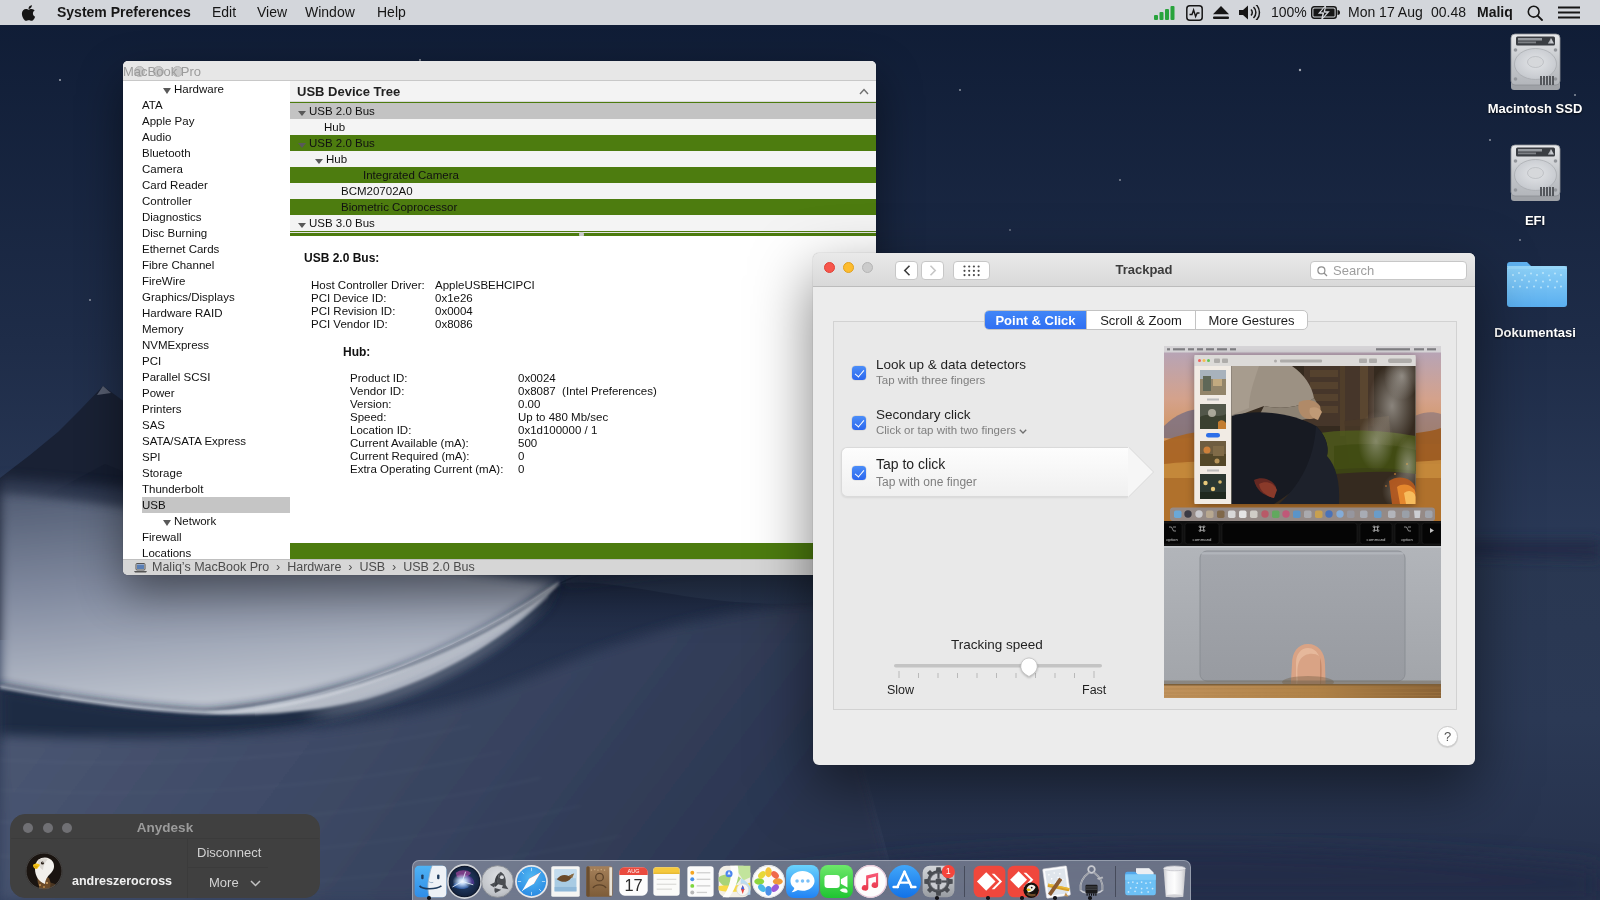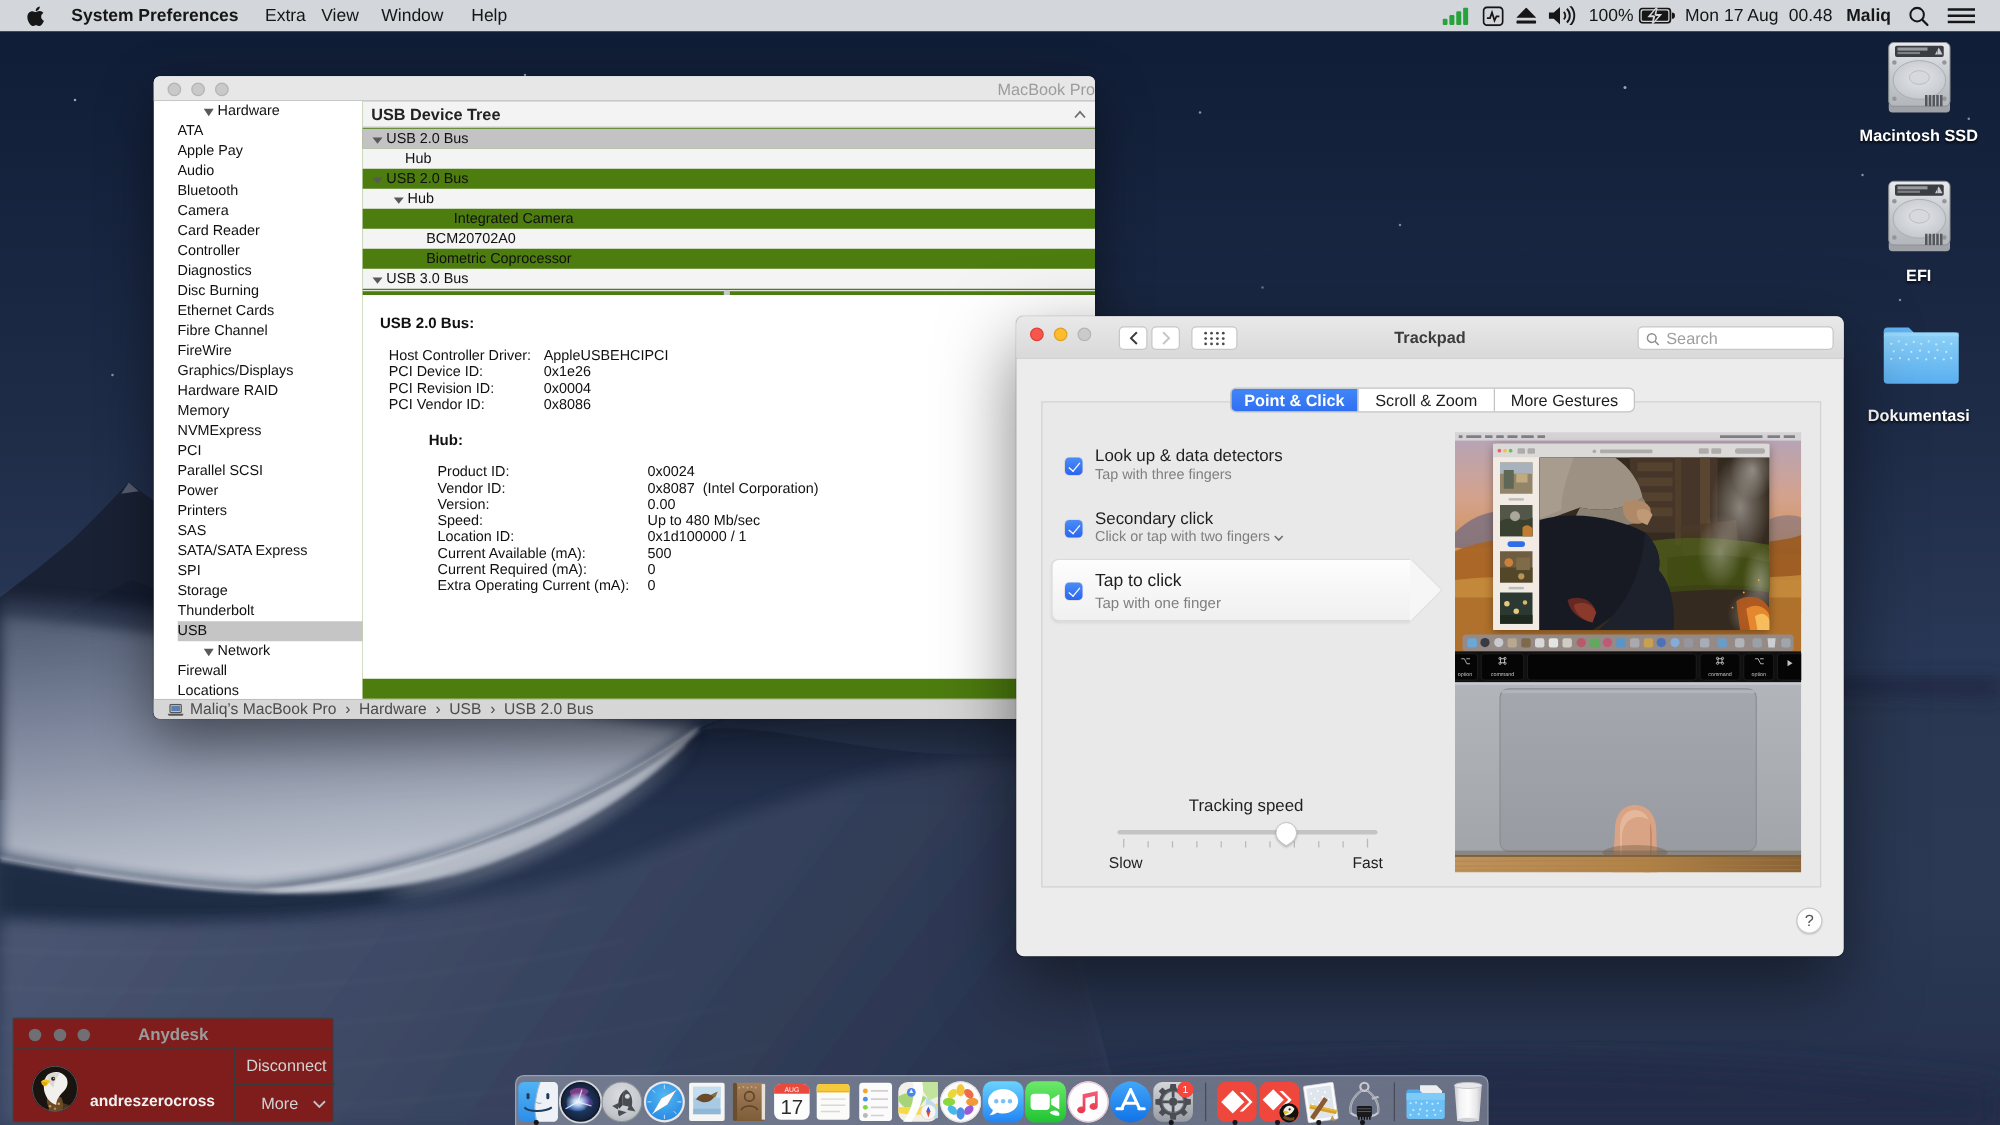--- a/index.html
+++ b/index.html
@@ -10,21 +10,21 @@
 #menubar { position:absolute; left:0; top:0; width:1600px; height:25px; background:#d3d6db; z-index:50; font-size:14px; color:#161616; }
 #menubar .l { position:absolute; top:0; height:25px; line-height:25px; }
 #menubar .bold { font-weight:bold; }
 
 .dicon { position:absolute; z-index:1; text-align:center; }
 .dlabel { position:absolute; z-index:1; color:#fff; font-weight:bold; font-size:13px; text-align:center; text-shadow:0 1px 2px rgba(0,0,0,.8); }
 
 #win1 { position:absolute; left:123px; top:61px; width:753px; height:514px; background:#fff; border-radius:5px; box-shadow:0 18px 45px rgba(0,0,0,.45), 0 0 1px rgba(0,0,0,.4); z-index:10; font-size:11.5px; color:#111; }
 #w1title { position:absolute; left:0; top:0; width:100%; height:20px; background:#e7e7e7; border-bottom:1px solid #c8c8c8; border-radius:5px 5px 0 0; }
 #w1title .tl { position:absolute; top:5px; width:11px; height:11px; border-radius:50%; background:#c9c9c9; border:0.5px solid #b4b4b4; }
-#w1title .name { position:absolute; width:100%; text-align:right; top:3px; font-size:13px; color:#9c9c9c; }
+#w1title .name { position:absolute; width:100%; text-align:left; top:3px; font-size:13px; color:#9c9c9c; }
 #w1side { position:absolute; left:0; top:20px; width:166px; height:478px; background:#fff; border-right:1px solid #d2d2d2; overflow:hidden;margin-left:19px; }
 .srow { position:relative; height:16px; line-height:16px; white-space:nowrap; }
 .srow.hd { padding-left:21px; }
 .srow.sel { background:#c5c5c5; }
 .tri { display:inline-block; width:0; height:0; border-left:4.5px solid transparent; border-right:4.5px solid transparent; border-top:6px solid #595959; margin-right:3px; position:relative; top:1px; }
 #w1main { position:absolute; left:167px; top:20px; width:586px; height:478px; background:#4d7c0f; }
 #w1hdr { position:absolute; left:0; top:0; width:100%; height:21px; line-height:21px; background:#f3f3f3; border-bottom:1px solid #d8d8d8; font-weight:bold; font-size:13px; padding-left:7px; color:#222; }
 .trow { position:absolute; left:0; width:100%; height:16px; line-height:16px; white-space:nowrap; }
 .trow .tri { border-left-width:4px; border-right-width:4px; border-top-width:5.5px; }
 #w1det { position:absolute; left:0; top:155px; width:100%; height:307px; background:#fff; font-size:11.5px; }
@@ -47,21 +47,21 @@
 .cb:after { content:""; position:absolute; left:4.5px; top:1.5px; width:4px; height:8px; border:solid #fff; border-width:0 1.7px 1.7px 0; transform:rotate(40deg); }
 .t1 { position:absolute; font-size:13px; color:#1f1f1f; }
 .t2 { position:absolute; font-size:11.5px; color:#7f7f7f;text-align:center; }
 #callout { position:absolute; left:28px; top:194px; width:287px; height:50px; background:linear-gradient(#fdfdfd,#f0f0f0); border:1px solid #dadada; border-right:none; border-radius:6px 0 0 6px; box-shadow:0 1px 2px rgba(0,0,0,.08); }
 #callout .arrow { position:absolute; right:-25px; top:-1px; width:0; height:0; border-top:25px solid transparent; border-bottom:25px solid transparent; border-left:25px solid #f6f6f6; filter:drop-shadow(1px 0 0 #dadada); }
 
 #slider { position:absolute; }
 
 #helpbtn { position:absolute; right:17px; bottom:18px; width:21px; height:21px; border-radius:50%; background:#fdfdfd; border:1px solid #c9c9c9; box-shadow:0 1px 1px rgba(0,0,0,.12); text-align:center; line-height:20px; font-size:13px; color:#555; }
 
-#any { position:absolute; left:10px; top:814px; width:257px; height:84px; background:#7f1d1d; border:1px solid #404040; border-radius:2px; z-index:30; color:#cfcfcf; }
+#any { position:absolute; left:10px; top:814px; width:310px; height:84px; background:#404040; border:1px solid #404040; border-radius:15px; z-index:30; color:#cfcfcf; }
 #any .tlb { position:absolute; top:8px; width:10px; height:10px; border-radius:50%; background:#707074; }
 
 #dock { position:absolute; left:412px; top:860px; width:779px; height:40px; background:rgba(150,156,172,.62); border:1px solid rgba(215,219,230,.4); border-bottom:none; border-radius:7px 7px 0 0; z-index:40; }
 .dk { position:absolute; top:3px; width:35px; height:35px; }
 .dot { position:absolute; top:35px; left:16px; width:3.5px; height:3.5px; border-radius:50%; background:#15151a; }
 .dsep { position:absolute; top:5px; width:1px; height:31px; background:rgba(40,44,56,.55); }
 </style>
 </head>
 <body>
 <div id="desk">
@@ -146,21 +146,21 @@
 <path d="M0,856 C180,864 380,852 580,806" stroke-width="1.3" opacity=".06"></path>
 <path d="M30,888 C200,894 420,882 620,836" stroke-width="1.4" opacity=".06"></path>
 <path d="M90,732 C200,738 320,730 420,706" stroke-width="1" opacity=".06"></path>
 </g>
 </svg>
 <div id="menubar">
 <svg style="position:absolute;left:21px;top:4px" width="15" height="18" viewBox="0 0 384 512">
         <path fill="#161616" d="M318.7 268.7c-.2-36.7 16.4-64.4 50-84.8-18.8-26.9-47.2-41.7-84.7-44.6-35.5-2.7-74.3 20.7-88.5 20.7-15 0-49.4-19.7-76.4-19.7C63.3 141.2 4 184.8 4 273.5q0 39.3 14.4 81.2c12.8 36.7 59 126.7 107.2 125.2 25.2-.6 43-17.9 75.8-17.9 31.8 0 48.3 17.9 76.4 17.9 48.6-.7 90.4-82.5 102.6-119.3-65.2-30.7-61.7-90-61.7-91.9zm-56.6-164.2c27.3-32.4 24.8-61.9 24-72.5-24.1 1.4-52 16.4-67.9 34.9-17.5 19.8-27.8 44.3-25.6 71.9 26.1 2 49.9-11.4 69.5-34.3z"></path>
       </svg>
 <div class="l bold" style="left:57px">System Preferences</div>
-<div class="l" style="left:212px">Extra</div>
+<div class="l" style="left:212px">Edit</div>
 <div class="l" style="left:257px">View</div>
 <div class="l" style="left:305px">Window</div>
 <div class="l" style="left:377px">Help</div>
 <svg style="position:absolute;left:1154px;top:6px" width="23" height="14" viewBox="0 0 23 14">
         <g fill="#28a33c">
           <rect x="0" y="9" width="4" height="5" rx="1"></rect>
           <rect x="5.5" y="6" width="4" height="8" rx="1"></rect>
           <rect x="11" y="3" width="4" height="11" rx="1"></rect>
           <rect x="16.5" y="0" width="4" height="14" rx="1"></rect>
         </g>
@@ -341,21 +341,21 @@
 <div class="drow" style="left:21px;top:56px">PCI Device ID:</div>
           <div class="drow" style="left:145px;top:56px">0x1e26</div>
 <div class="drow" style="left:21px;top:69px">PCI Revision ID:</div>
           <div class="drow" style="left:145px;top:69px">0x0004</div>
 <div class="drow" style="left:21px;top:82px">PCI Vendor ID:</div>
           <div class="drow" style="left:145px;top:82px">0x8086</div>
 <div class="drow" style="left:53px;top:109px;font-weight:bold;font-size:12px">Hub:</div>
 <div class="drow" style="left:60px;top:136px">Product ID:</div>
           <div class="drow" style="left:228px;top:136px">0x0024</div>
 <div class="drow" style="left:60px;top:149px">Vendor ID:</div>
-          <div class="drow" style="left:228px;top:149px">0x8087  (Intel Corporation)</div>
+          <div class="drow" style="left:228px;top:149px">0x8087  (Intel Preferences)</div>
 <div class="drow" style="left:60px;top:162px">Version:</div>
           <div class="drow" style="left:228px;top:162px">0.00</div>
 <div class="drow" style="left:60px;top:175px">Speed:</div>
           <div class="drow" style="left:228px;top:175px">Up to 480 Mb/sec</div>
 <div class="drow" style="left:60px;top:188px">Location ID:</div>
           <div class="drow" style="left:228px;top:188px">0x1d100000 / 1</div>
 <div class="drow" style="left:60px;top:201px">Current Available (mA):</div>
           <div class="drow" style="left:228px;top:201px">500</div>
 <div class="drow" style="left:60px;top:214px">Current Required (mA):</div>
           <div class="drow" style="left:228px;top:214px">0</div>

